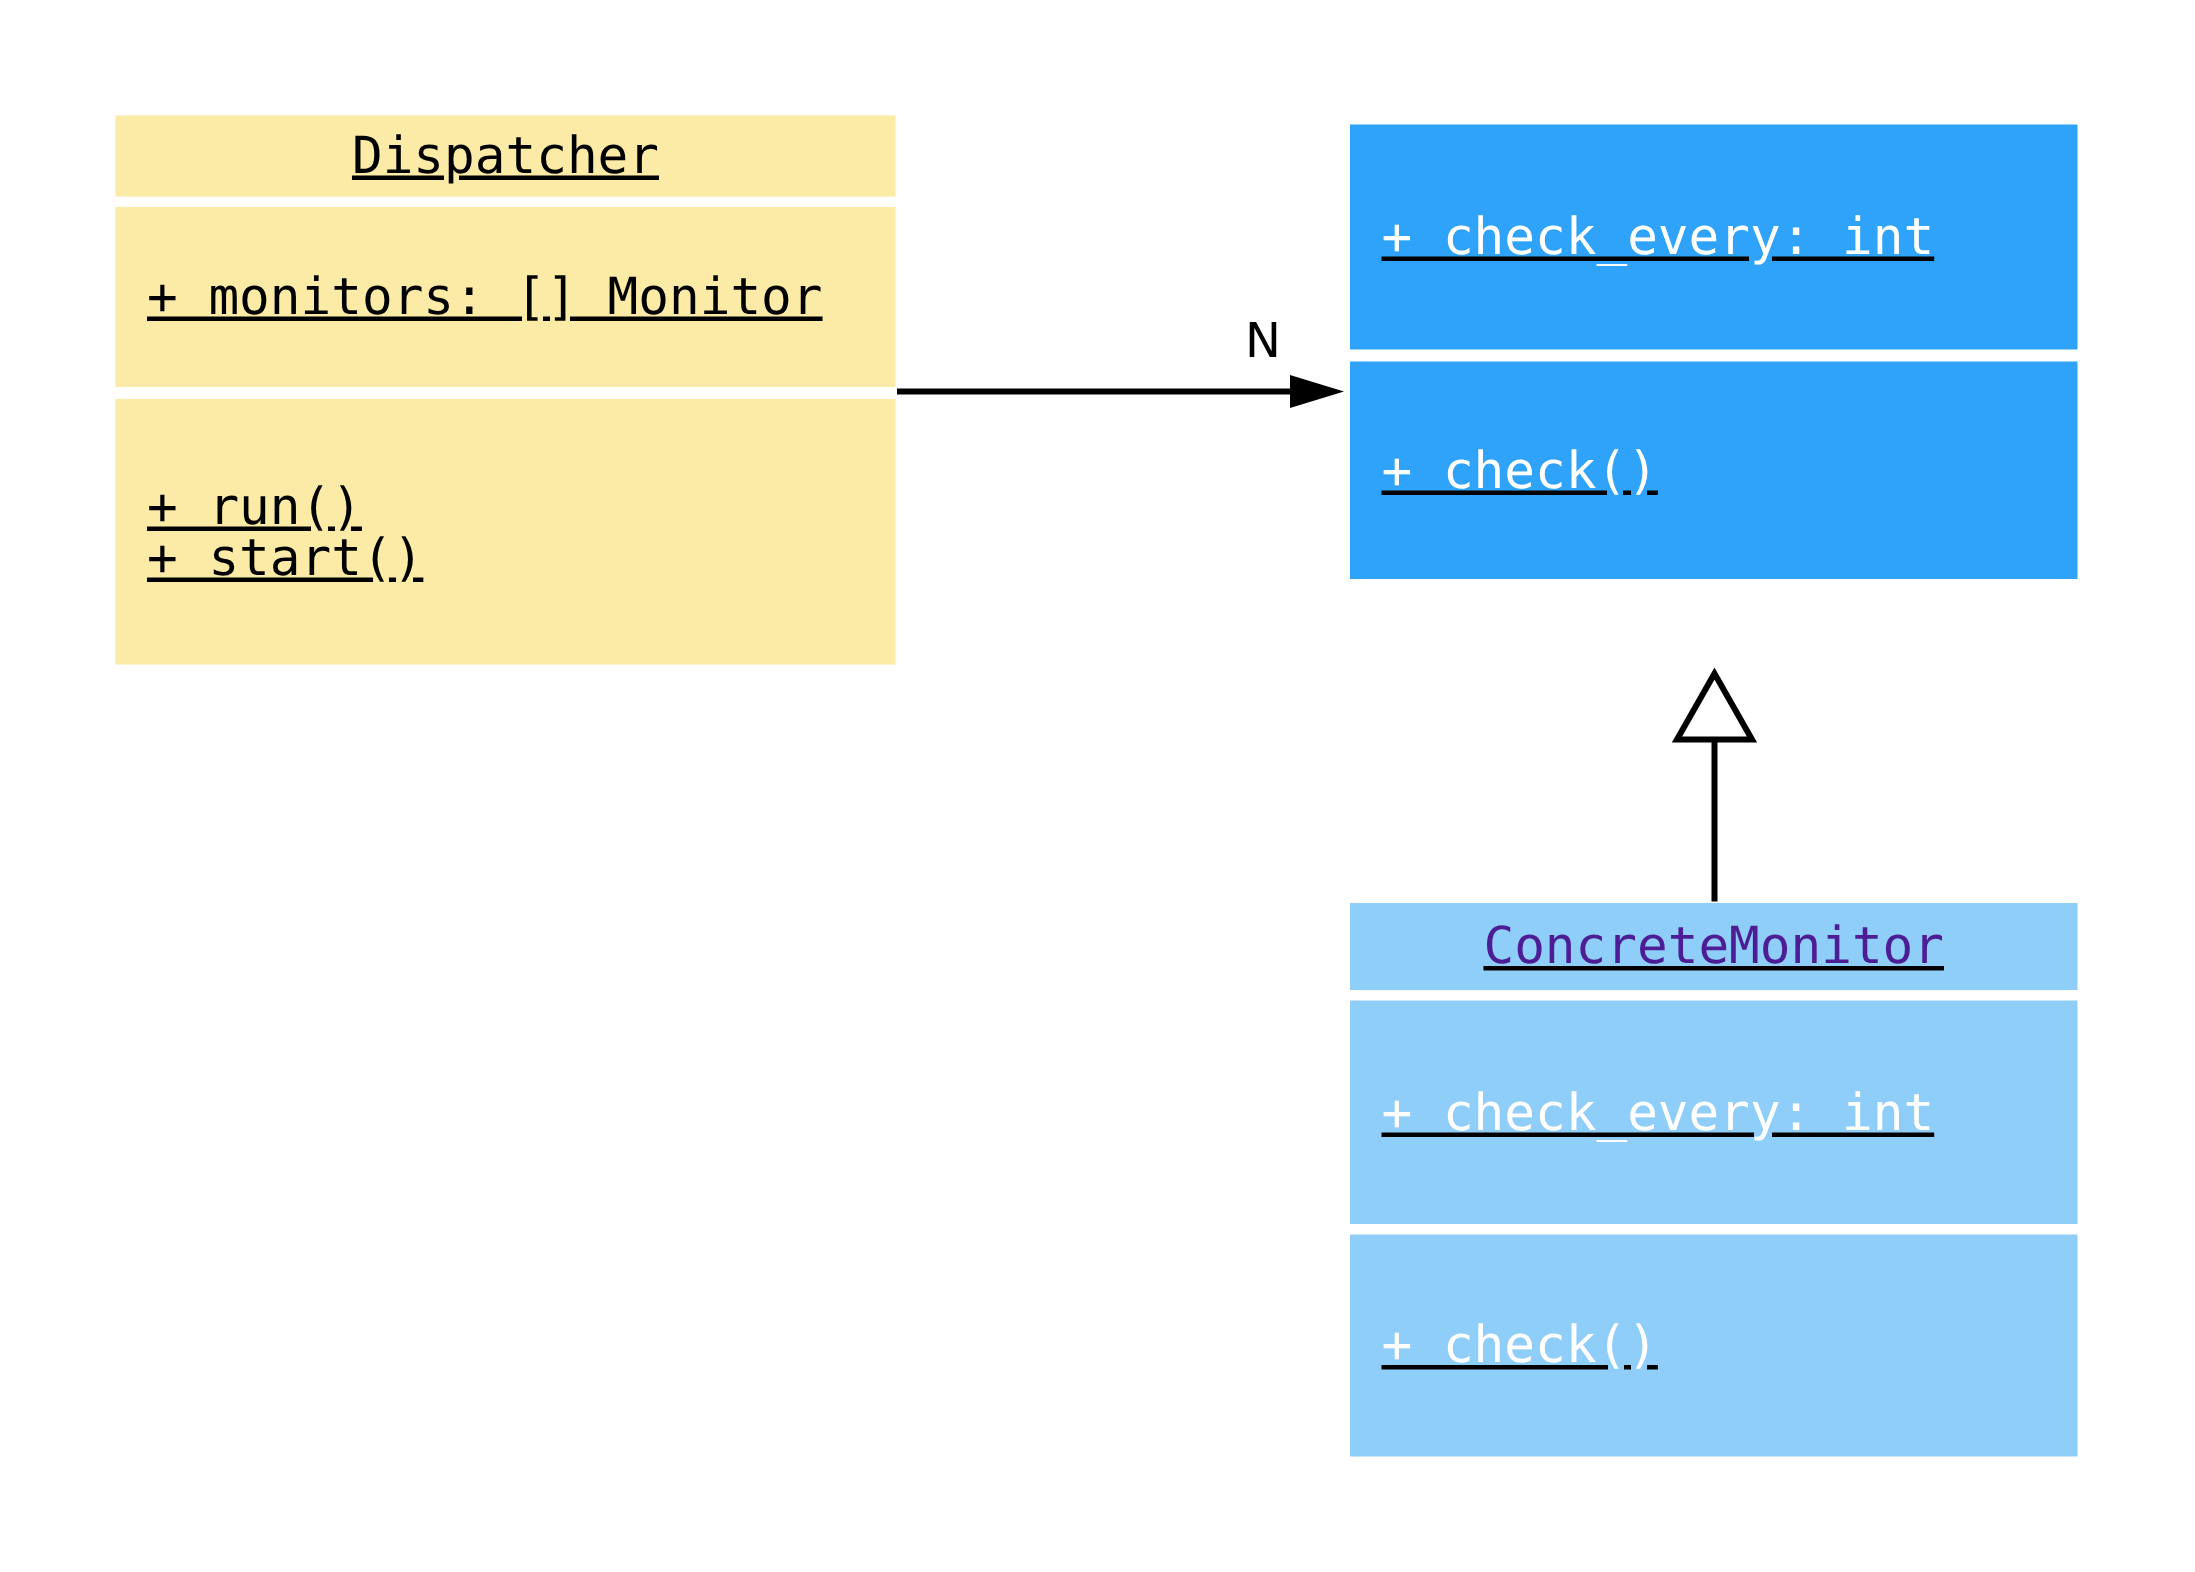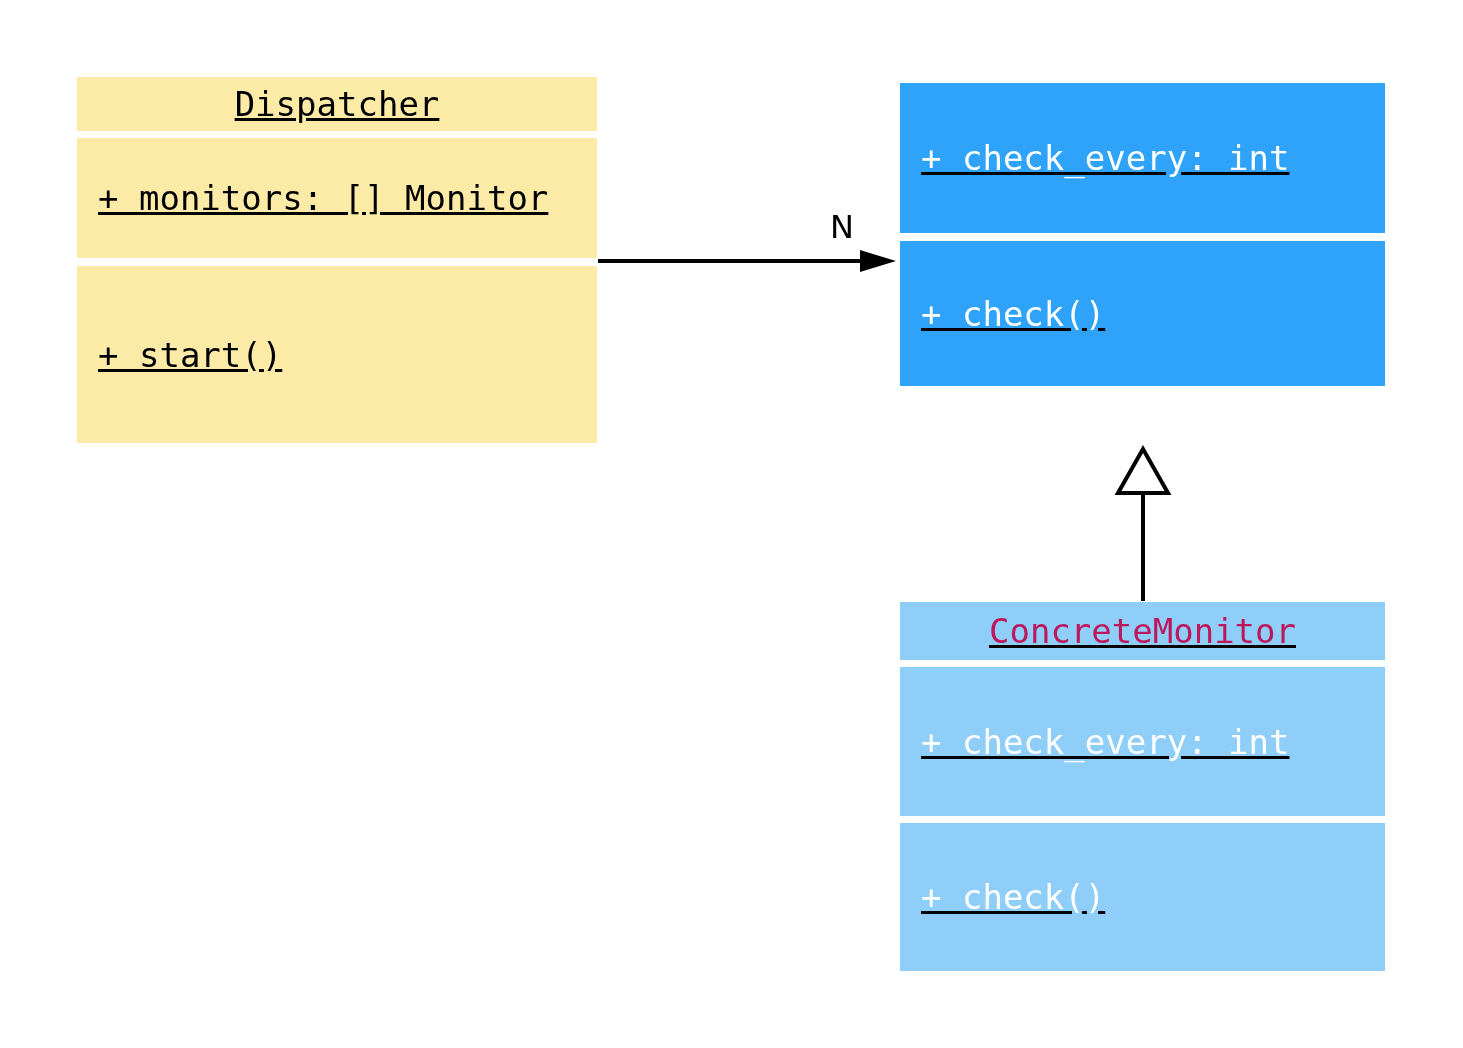--- a/index.html
+++ b/index.html
@@ -71,35 +71,36 @@
 <body>
 
 <div class="canvas">
 
   <div class="class-box" id="dispatcher">
     <div class="sec title" style="background: rgb(252, 234, 167); color: rgb(0, 0, 0);">Dispatcher</div>
     <div class="sec attrs" style="background: rgb(252, 234, 167); color: rgb(0, 0, 0);">
       <div class="line">+ monitors: [] Monitor</div>
     </div>
     <div class="sec methods" style="background: rgb(252, 234, 167); color: rgb(0, 0, 0);">
+      <div class="line">+ run()</div>
       <div class="line">+ start()</div>
     </div>
   </div>
 
   <div class="class-box" id="monitor">
     <div class="sec attrs" style="background: rgb(46, 163, 249); color: rgb(255, 255, 255);">
       <div class="line">+ check_every: int</div>
     </div>
     <div class="sec methods" style="background: rgb(46, 163, 249); color: rgb(255, 255, 255);">
       <div class="line">+ check()</div>
     </div>
   </div>
 
   <div class="class-box" id="concrete-monitor">
-    <div class="sec title" style="background: rgb(144, 206, 250); color: #be185d;">ConcreteMonitor</div>
+    <div class="sec title" style="background: rgb(144, 206, 250); color: #4c1d95;">ConcreteMonitor</div>
     <div class="sec attrs" style="background: rgb(144, 206, 250); color: rgb(255, 255, 255);">
       <div class="line">+ check_every: int</div>
     </div>
     <div class="sec methods" style="background: rgb(144, 206, 250); color: rgb(255, 255, 255);">
       <div class="line">+ check()</div>
     </div>
   </div>
 
   <svg class="overlay" viewBox="0 0 1463 1048" xmlns="http://www.w3.org/2000/svg">
 

